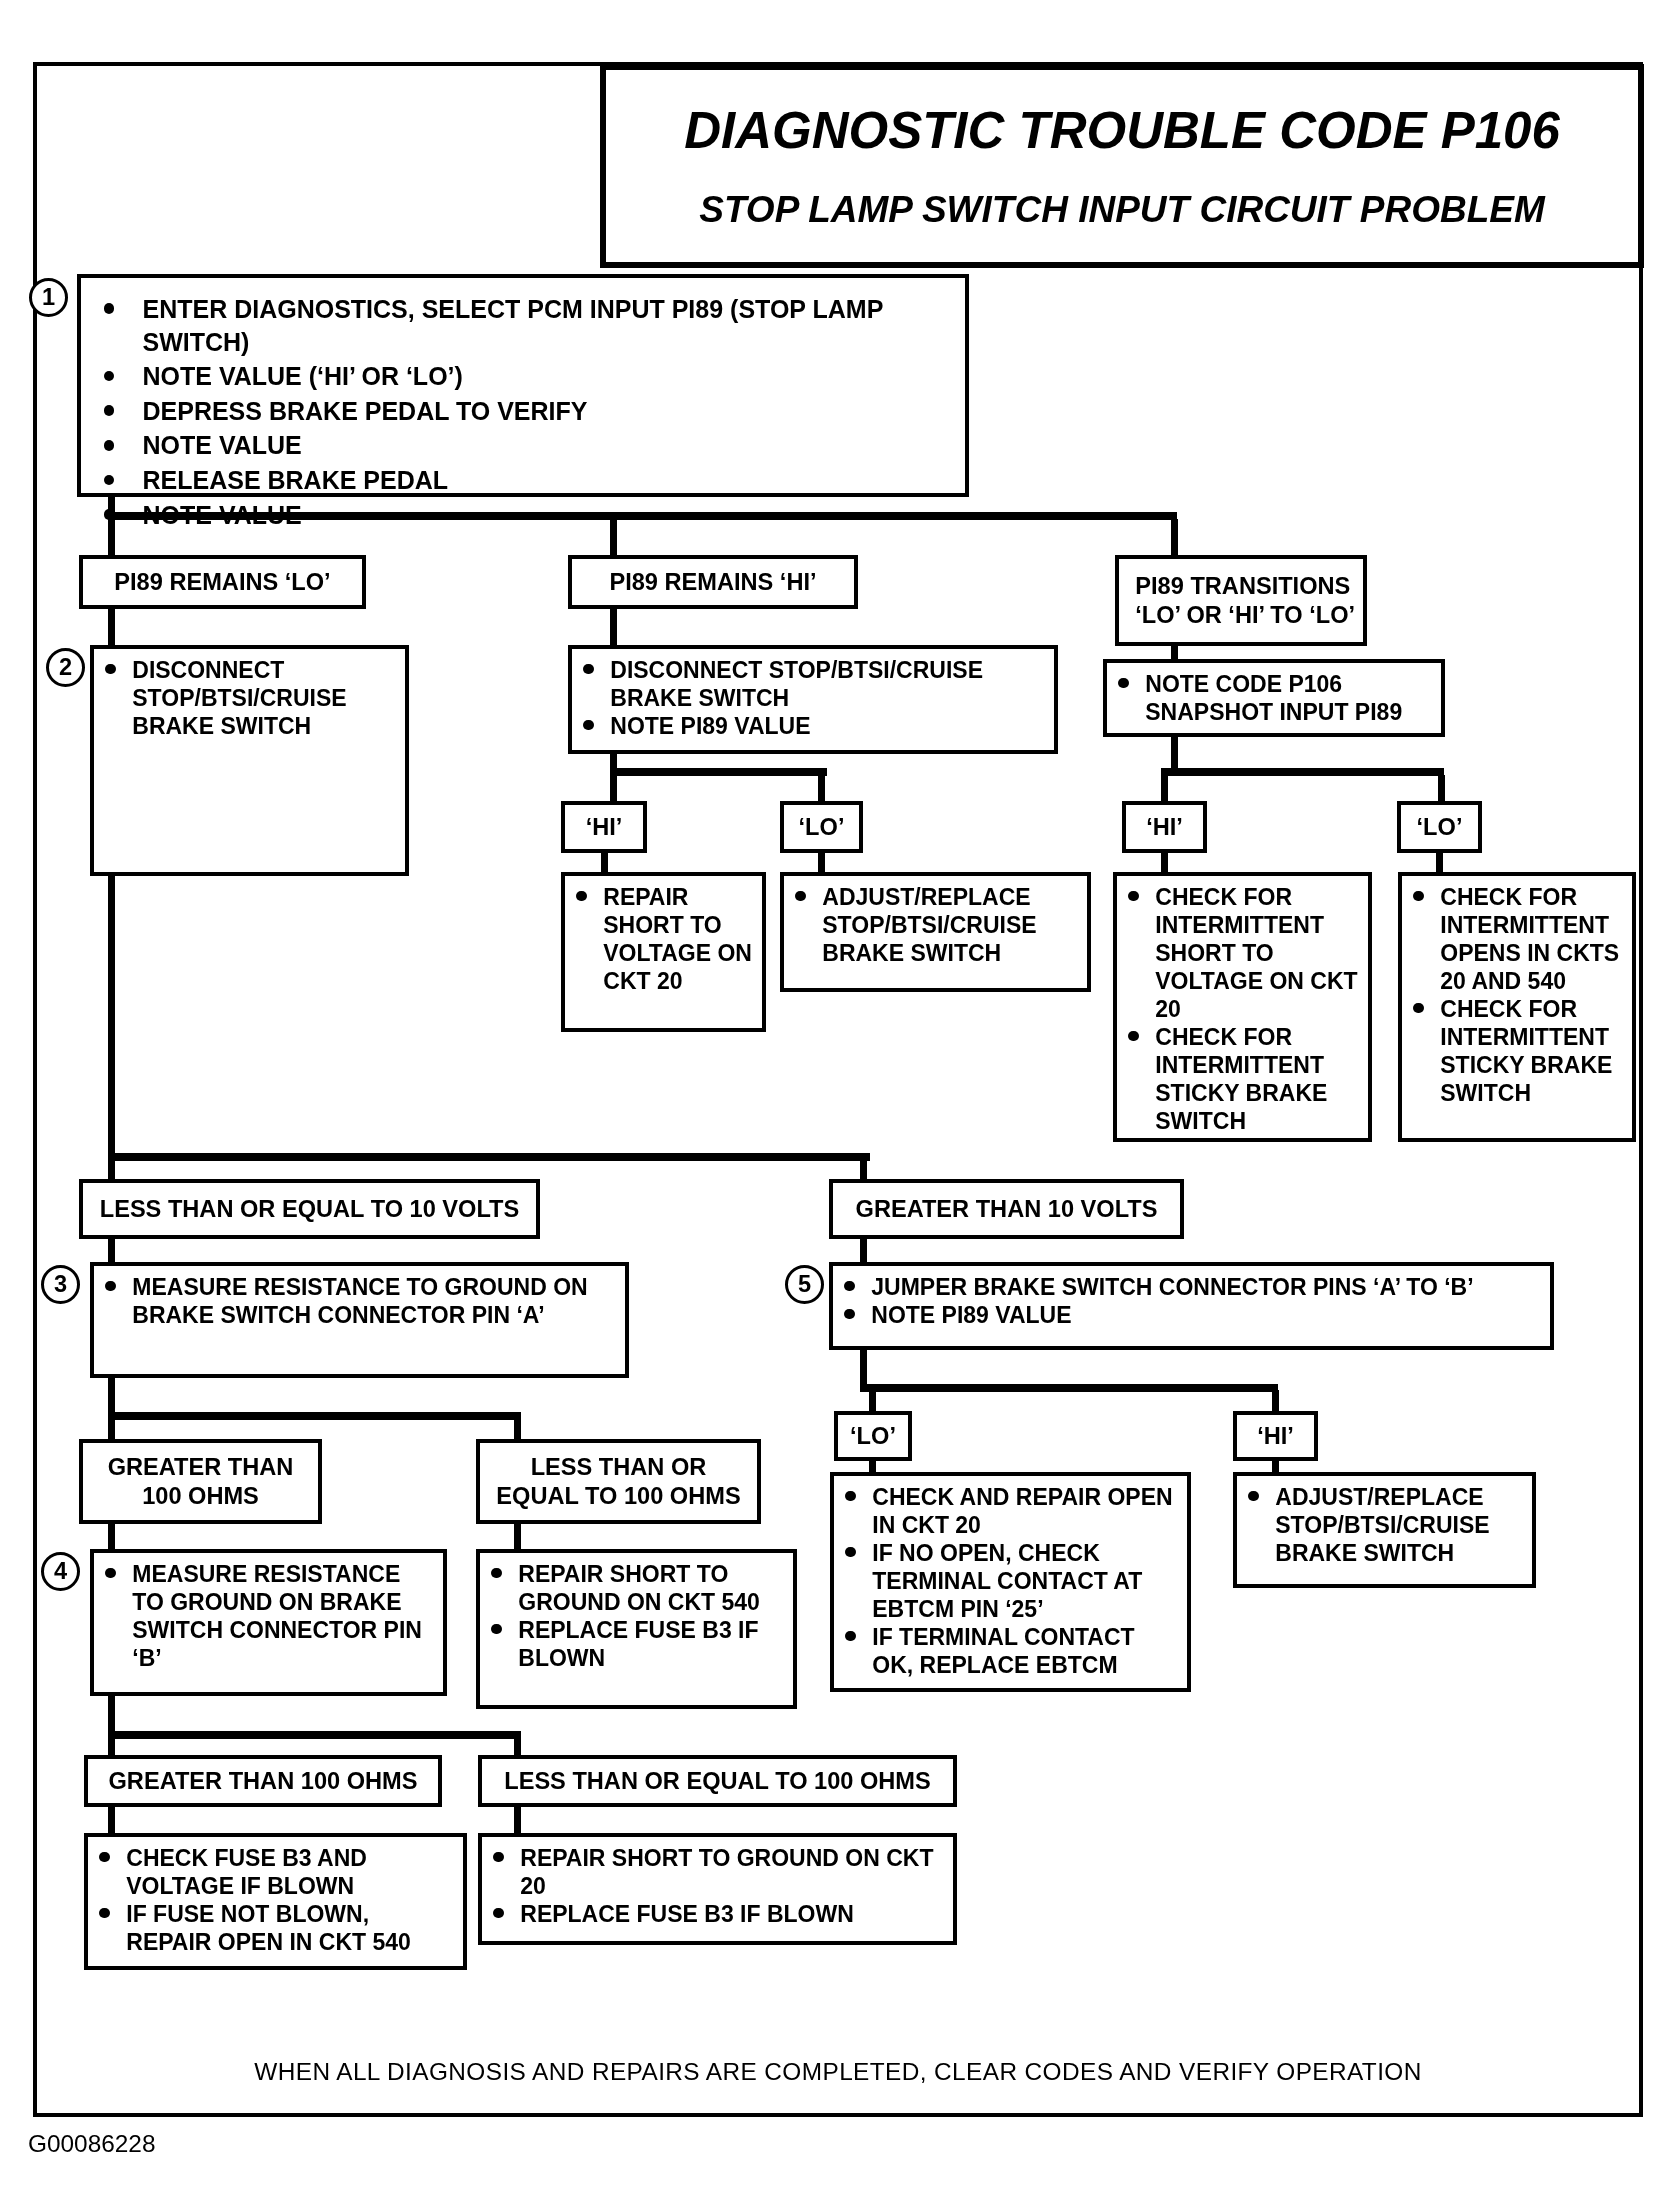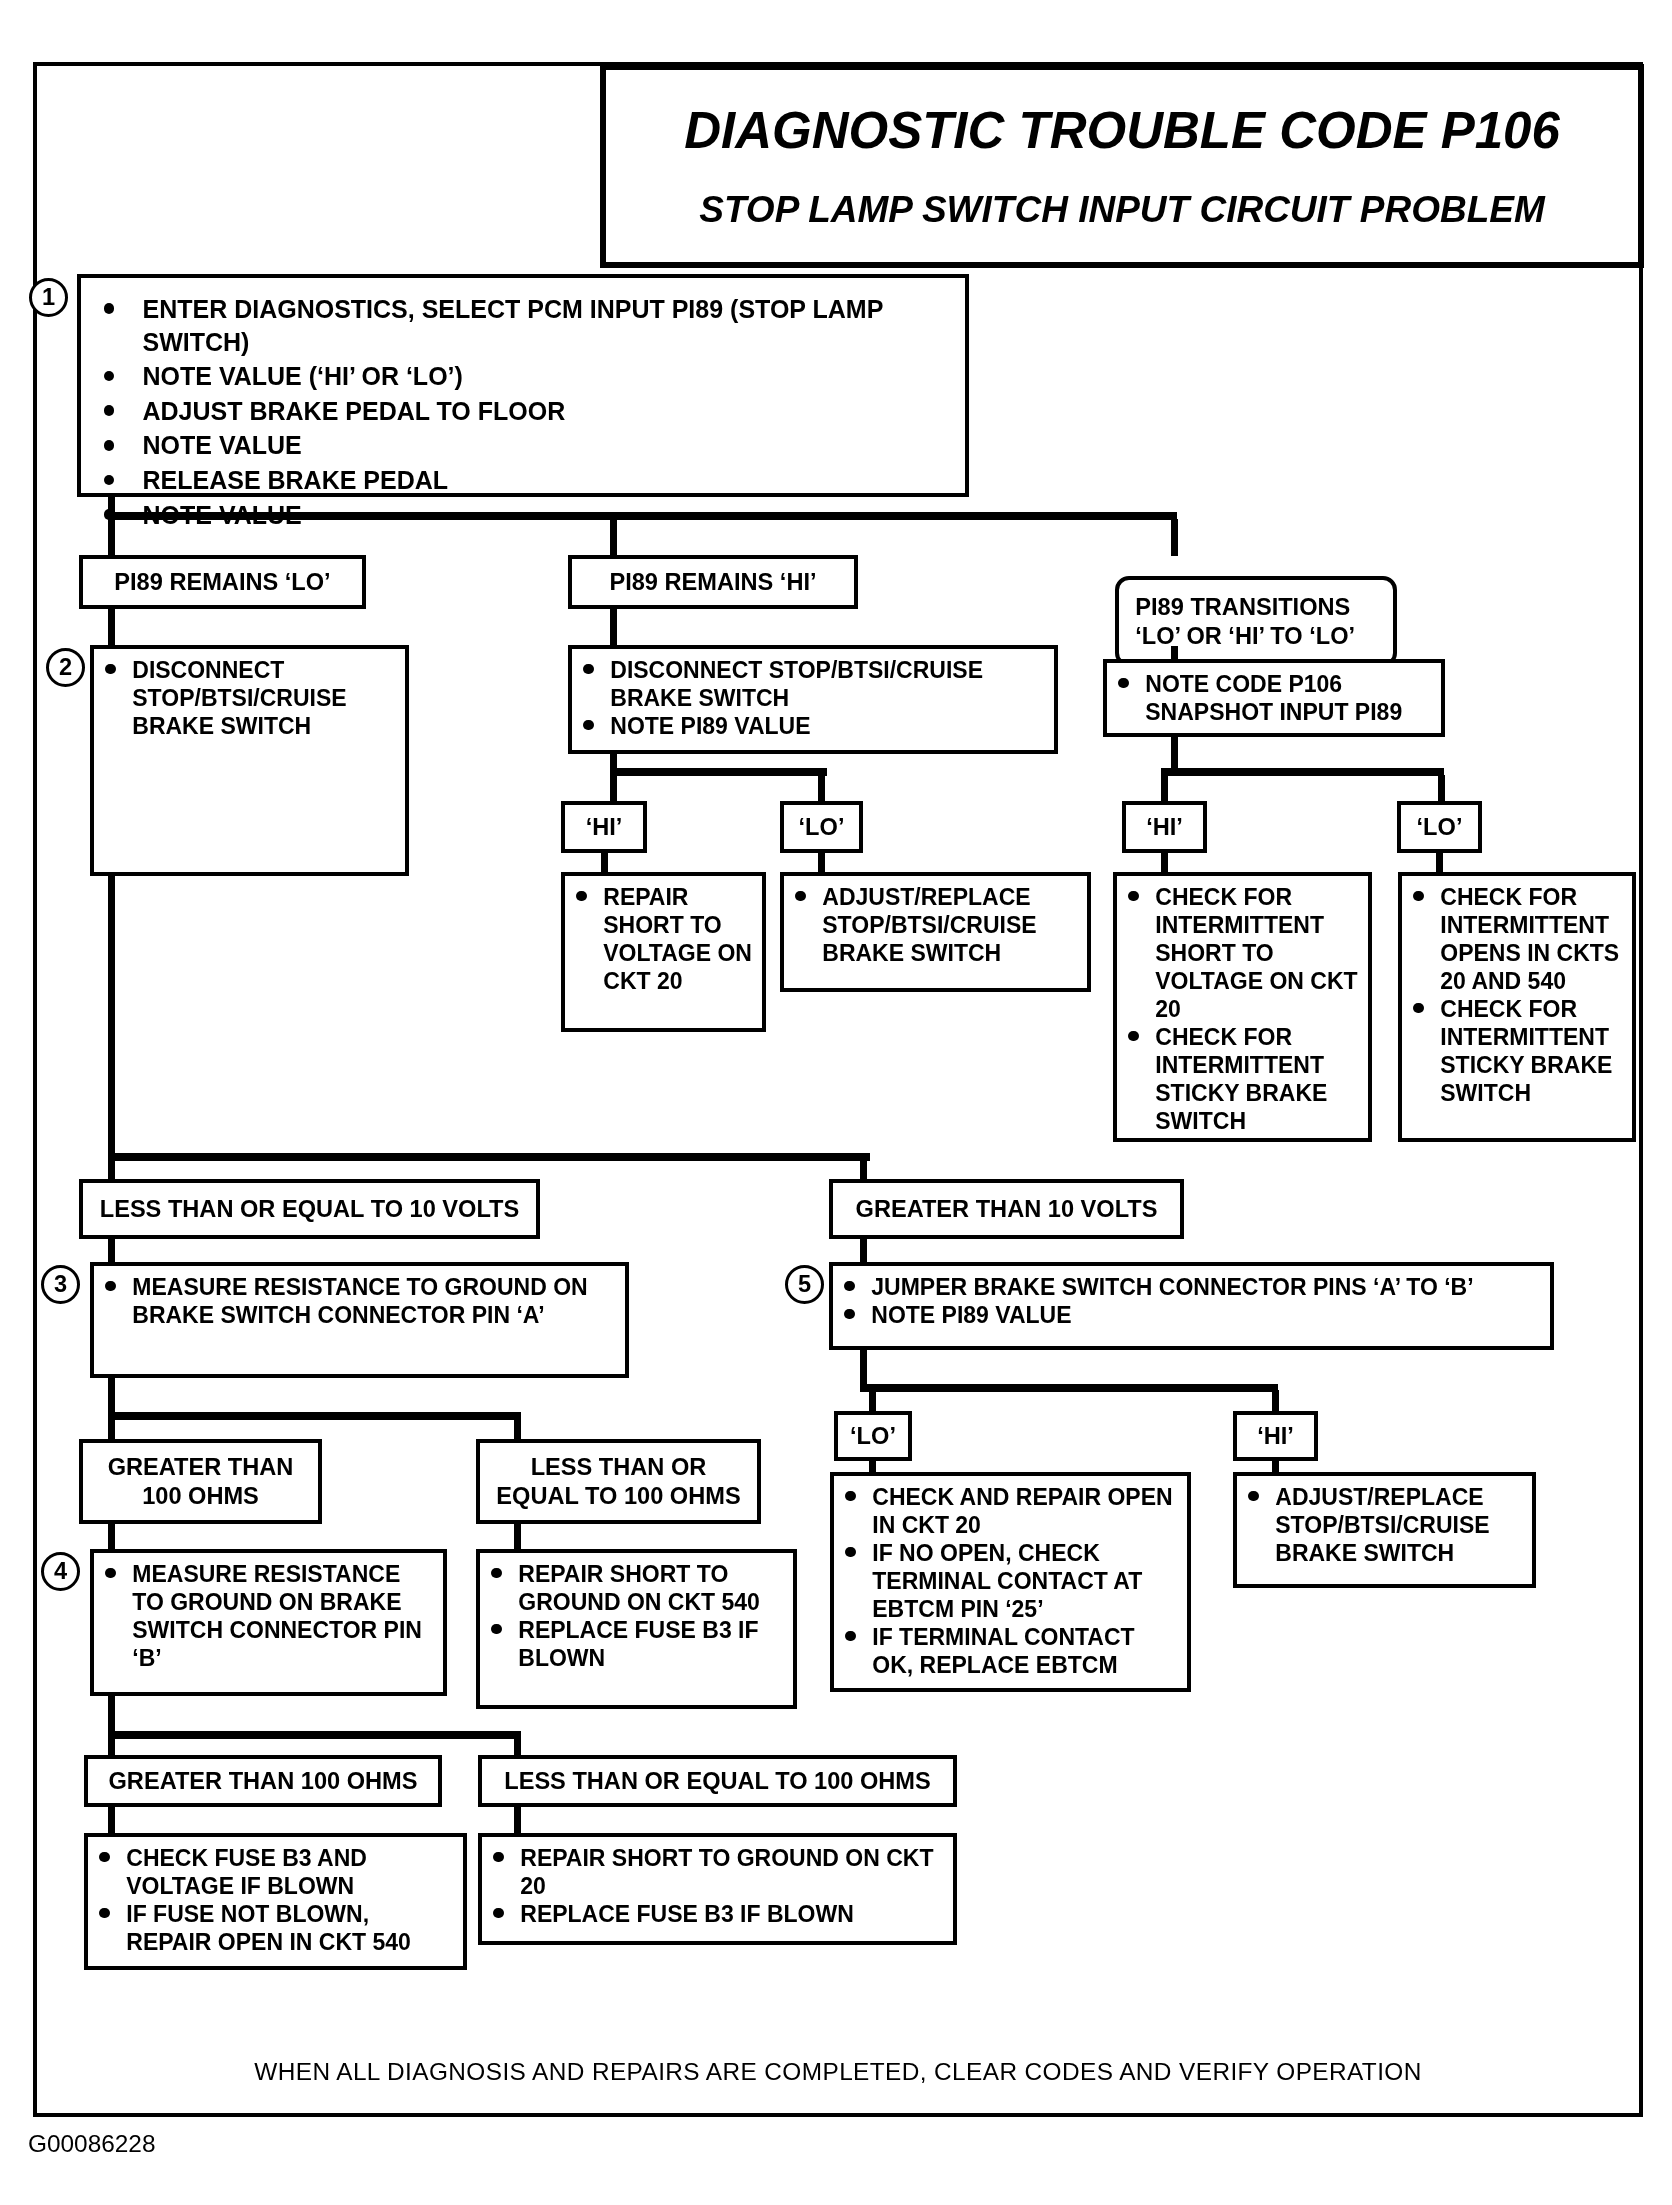--- a/index.html
+++ b/index.html
@@ -52,21 +52,21 @@
     <div class="bi">
         <span class="blt"></span>
         <span>ENTER DIAGNOSTICS, SELECT PCM INPUT PI89 (STOP LAMP SWITCH)</span>
       </div>
     <div class="bi">
         <span class="blt"></span>
         <span>NOTE VALUE (‘HI’ OR ‘LO’)</span>
       </div>
     <div class="bi">
         <span class="blt"></span>
-        <span>ADJUST BRAKE PEDAL TO FLOOR</span>
+        <span>DEPRESS BRAKE PEDAL TO VERIFY</span>
       </div>
     <div class="bi">
         <span class="blt"></span>
         <span>NOTE VALUE</span>
       </div>
     <div class="bi">
         <span class="blt"></span>
         <span>RELEASE BRAKE PEDAL</span>
       </div>
     <div class="bi">
@@ -80,21 +80,21 @@
   <div class="conn" style="left:108px;top:519px;width:6.5px;height:37px;"></div>
   <div class="conn" style="left:610px;top:519px;width:6.5px;height:37px;"></div>
   <div class="conn" style="left:1171px;top:519px;width:6.5px;height:37px;"></div>
 
   <div class="box lbl" style="left:79px;top:555px;width:287px;height:54px;">
       <span>PI89 REMAINS ‘LO’</span>
     </div>
   <div class="box lbl" style="left:568px;top:555px;width:290px;height:54px;">
       <span>PI89 REMAINS ‘HI’</span>
     </div>
-  <div class="box lbl lbl-left" style="left:1115px;top:576px;width:282px;height:91px;border-radius:14px;">
+  <div class="box lbl lbl-left" style="left:1115px;top:555px;width:252px;height:91px;">
     <span><span>PI89 TRANSITIONS</span><br><span>‘LO’ OR ‘HI’ TO ‘LO’</span></span>
   </div>
 
   <div class="conn" style="left:108px;top:609px;width:6.5px;height:36px;"></div>
   <div class="circ" style="left:46px;top:648px;">
       <span>2</span>
     </div>
   <div class="box bullets tight" style="left:90px;top:645px;width:319px;height:231px;">
     <div class="bi">
         <span class="blt"></span>

